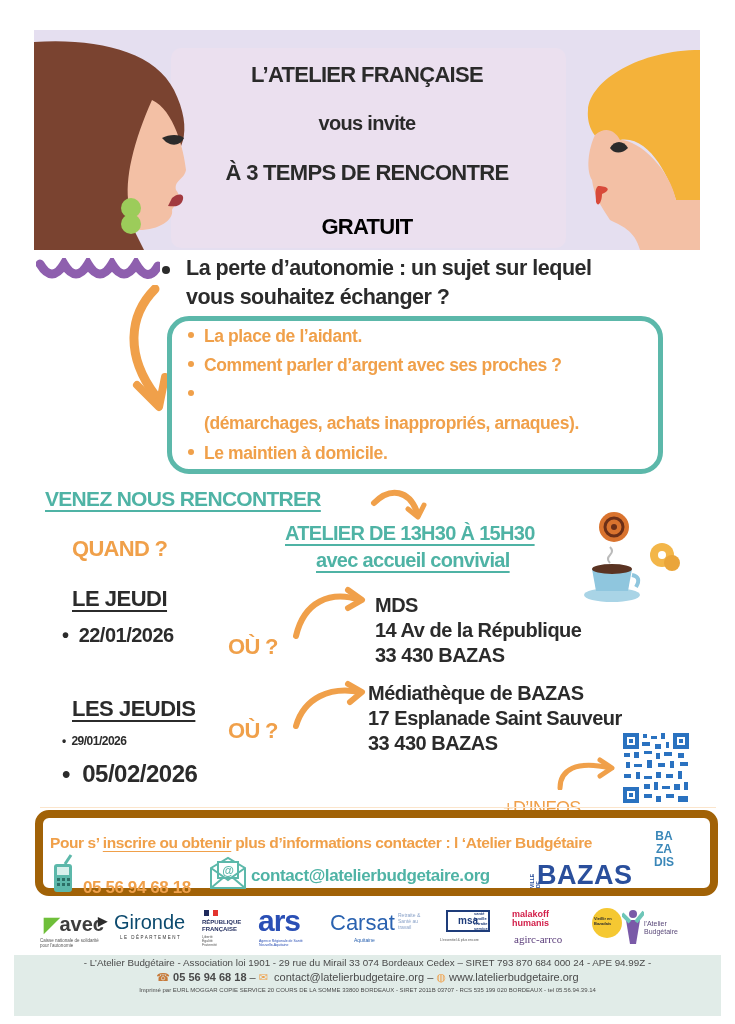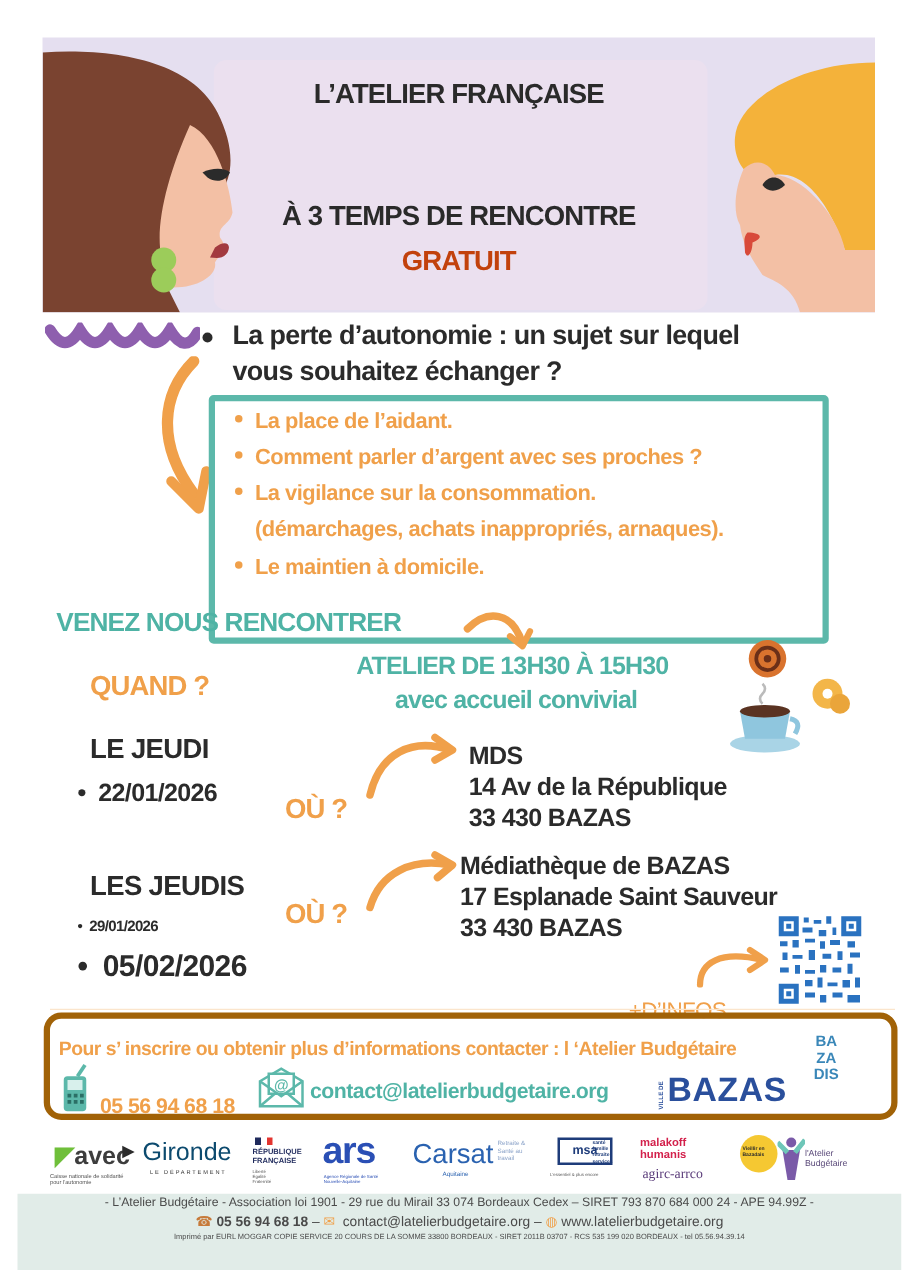--- a/index.html
+++ b/index.html
@@ -8,28 +8,28 @@
   .abs { position: absolute; }
 
   
   #banner { left: 34px; top: 30px; width: 666px; height: 220px; background: #e5dff0; overflow: hidden; }
   #banner-inner { left: 137px; top: 18px; width: 395px; height: 200px; background: #ebe0ef; border-radius: 10px; }
   .btitle { position: absolute; left: 0; width: 666px; text-align: center; color: #2a2a2a; font-weight: bold; letter-spacing: -0.7px; }
 
   .teal { color: #4fb3a5; }
   .orange { color: #f0a04a; margin-top: 12px; }
 
-  #topic-box { left: 167px; top: 316px; width: 496px; height: 199px; border: 5px solid #5cb8aa; border-radius: 4px; }
+  #topic-box { left: 167px; top: 316px; width: 496px; height: 158px; border: 5px solid #5cb8aa; border-radius: 22px; }
   .topic { position: absolute; left: 16px; font-size: 17.5px; font-weight: bold; color: #f0a04a; letter-spacing: -0.4px; white-space: nowrap; }
   .bullet-dot { display: inline-block; width: 6px; height: 6px; border-radius: 50%; background: #f0a04a; margin-right: 10px; vertical-align: middle; position: relative; top: -2px; }
 
   .dark { color: #2b2b2b; font-weight: bold; letter-spacing: -0.5px; white-space: nowrap; }
-  .ul { text-underline-offset: 4px; }
-
-  #contact-box { left: 35px; top: 810px; width: 683px; height: 86px; border: 5px solid #a16207; border-radius: 14px; }
+  .ul { text-decoration: underline; text-underline-offset: 4px; }
+
+  #contact-box { left: 35px; top: 810px; width: 683px; height: 86px; border: 8px solid #a16207; border-radius: 14px; }
 
   #footer { left: 14px; top: 955px; width: 707px; height: 61px; background: #e1ece8; }
   .ftxt { position: absolute; left: 0; width: 707px; text-align: center; color: #4a4a4a; white-space: nowrap; }
 
   .logo { position: absolute; font-weight: bold; white-space: nowrap; }
 </style>
 </head>
 <body>
 
 <div id="banner" class="abs">
@@ -44,41 +44,42 @@
     <ellipse cx="97" cy="194" rx="10" ry="10" fill="#9ccc5a"></ellipse>
   </svg>
 
   <svg class="abs" style="left:546px;top:0" width="120" height="220">
     <path d="M120 20 C60 20 10 50 8 80 C6 100 20 120 40 110 C70 105 90 150 96 170 L120 170 Z" fill="#f4b23a"></path>
     <path d="M15 105 C25 96 35 100 40 110 C60 110 90 140 96 170 L120 170 L120 220 L60 220 C55 200 40 195 30 190 C20 175 14 165 12 150 C6 140 8 120 15 105 Z" fill="#f3c0a5"></path>
     <path d="M30 118 C34 110 44 110 48 118 C42 124 34 124 30 118 Z" fill="#2b2b2b"></path>
     <path d="M18 156 C28 156 32 160 22 164 C22 172 18 178 16 172 C16 166 14 160 18 156 Z" fill="#d84a3a"></path>
   </svg>
   <div class="btitle" style="top:32px;font-size:22px">L’ATELIER FRANÇAISE</div>
+  <div class="btitle" style="top:82px;font-size:20px">vous invite</div>
   <div class="btitle" style="top:130px;font-size:22px">À 3 TEMPS DE RENCONTRE</div>
-  <div class="btitle" style="top:166px;font-size:22px;color:#c2410c">GRATUIT</div>
+  <div class="btitle" style="top:184px;font-size:22px;color:#000000">GRATUIT</div>
 </div>
 
 <svg class="abs" style="left:36px;top:258px" width="124" height="26">
   <path d="M4 6 Q16 26 28 6 Q40 26 52 6 Q64 26 76 6 Q88 26 100 6 Q112 26 122 8" stroke="#8e5fae" stroke-width="9" fill="none" stroke-linecap="round"></path>
 </svg>
 
 <div class="abs" style="left:162px;top:266px;width:8px;height:8px;border-radius:50%;background:#2b2b2b"></div>
 <div class="abs dark" style="left:186px;top:256px;font-size:21.5px">La perte d’autonomie : un sujet sur lequel</div>
 <div class="abs dark" style="left:186px;top:285px;font-size:21.5px">vous souhaitez échanger ?</div>
 
 <svg class="abs" style="left:115px;top:285px" width="60" height="130">
   <path d="M40 4 C14 30 10 70 40 110" stroke="#f0a04a" stroke-width="9" fill="none" stroke-linecap="round"></path>
   <path d="M22 100 L44 122 L50 92" stroke="#f0a04a" stroke-width="8" fill="none" stroke-linecap="round" stroke-linejoin="round"></path>
 </svg>
 
 <div id="topic-box" class="abs">
   <div class="topic" style="top:5px"><span class="bullet-dot"></span><span>La place de l’aidant.</span></div>
   <div class="topic" style="top:34px"><span class="bullet-dot"></span><span>Comment parler d’argent avec ses proches ?</span></div>
-  <div class="topic" style="top:63px"><span class="bullet-dot"></span><span>La vigilance sur la consommation.</span></div>
+  <div class="topic" style="top:63px"><span class="bullet-dot"></span></div>
   <div class="topic" style="top:92px;left:32px">(démarchages, achats inappropriés, arnaques).</div>
   <div class="topic" style="top:122px"><span class="bullet-dot"></span><span>Le maintien à domicile.</span></div>
 </div>
 
 <div class="abs teal ul" style="left:45px;top:487px;font-size:21px;font-weight:bold;letter-spacing:-0.7px;text-decoration-color:#4fb3a5;white-space:nowrap">VENEZ NOUS RENCONTRER</div>
 <svg class="abs" style="left:370px;top:487px" width="60" height="34">
   <path d="M4 16 C20 0 40 2 48 28" stroke="#f0a04a" stroke-width="6" fill="none" stroke-linecap="round"></path>
   <path d="M38 22 L48 30 L54 18" stroke="#f0a04a" stroke-width="5" fill="none" stroke-linecap="round" stroke-linejoin="round"></path>
 </svg>
 

